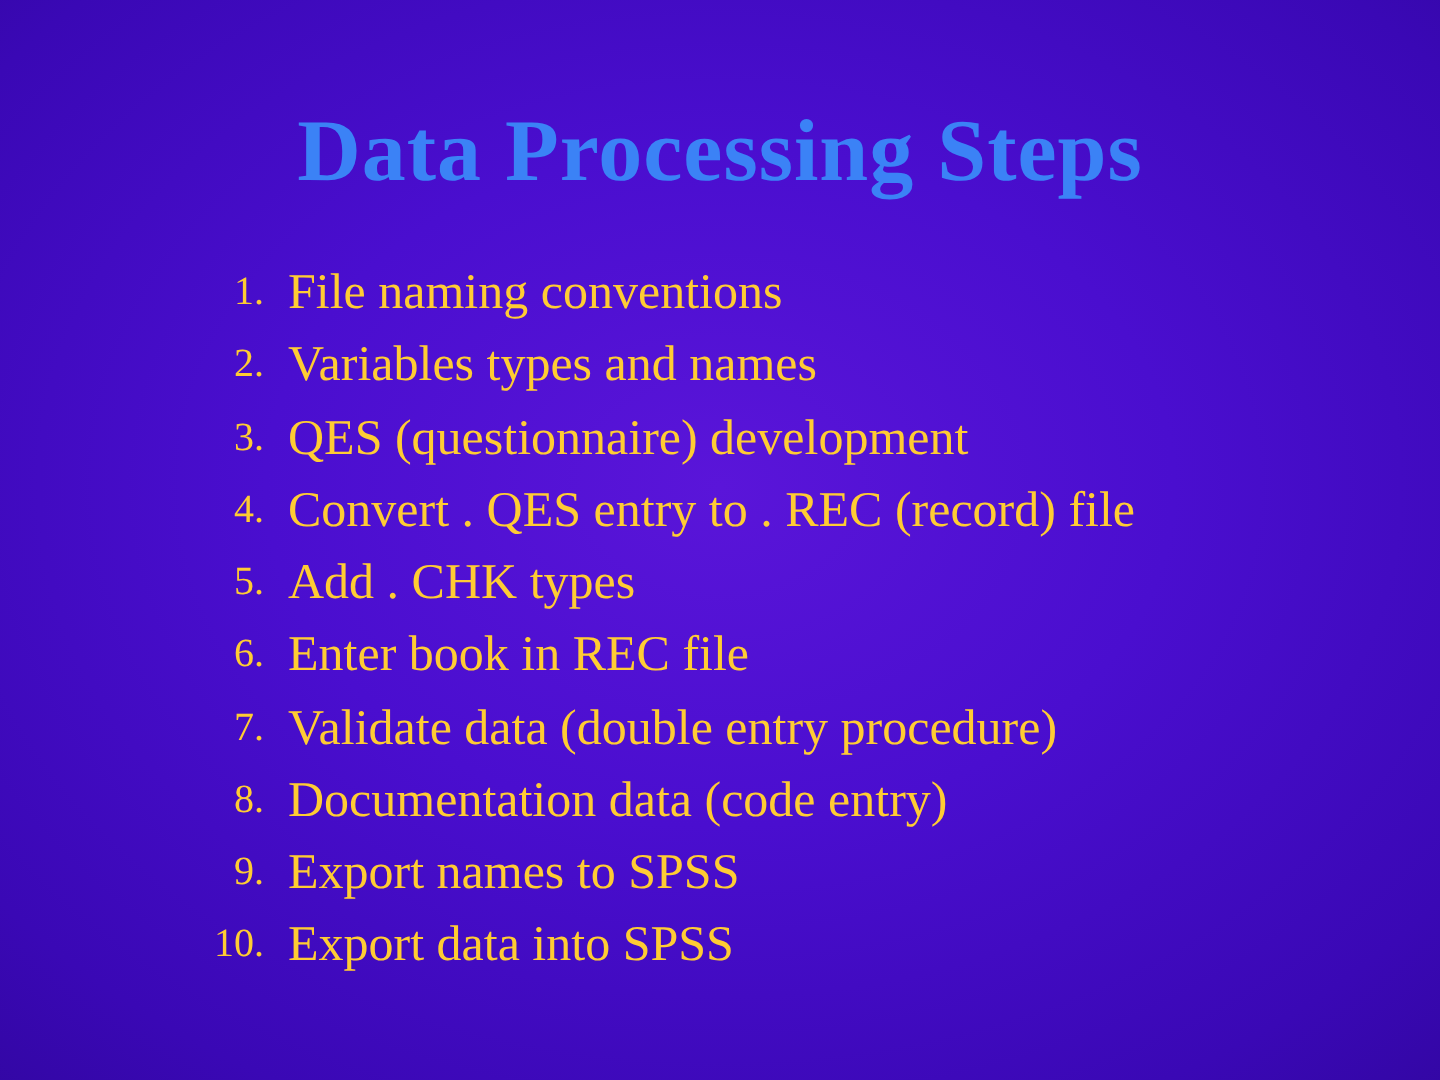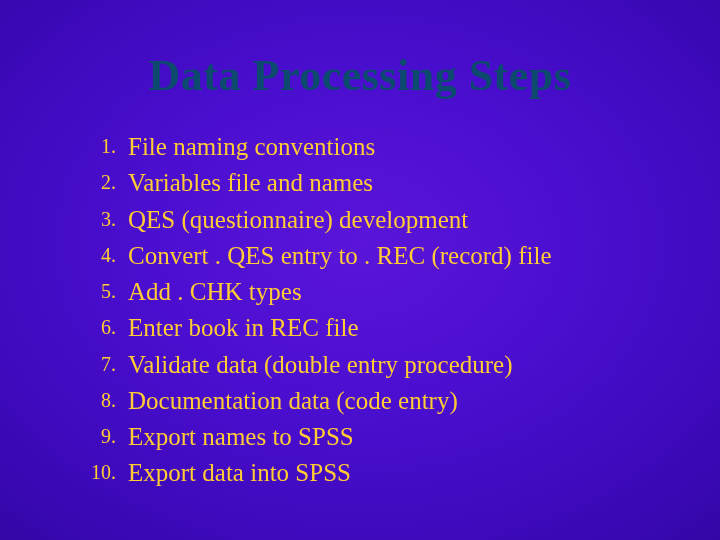--- a/index.html
+++ b/index.html
@@ -18,25 +18,25 @@
     height: 540px;
     box-sizing: border-box;
     padding: 50px 60px 40px 60px;
     color: #ffcc33;
   }
   h1.title {
     margin: 0 0 28px 0;
     text-align: center;
     font-size: 44px;
     font-weight: bold;
-    color: #0c4a6e;
+    color: #3b82f6;
     letter-spacing: 0.5px;
   }
   ol.steps {
-    margin: 0;
+    margin: 16px;
     padding: 0 0 0 60px;
     list-style: none;
     counter-reset: step;
   }
   ol.steps li {
     counter-increment: step;
     font-size: 25px;
     line-height: 1.45;
     color: #ffcc33;
     position: relative;
@@ -52,21 +52,21 @@
     top: 3px;
   }
 </style>
 </head>
 <body>
 
 <div class="slide">
   <h1 class="title">Data Processing Steps</h1>
   <ol class="steps">
     <li><span>File naming conventions</span></li>
-    <li><span>Variables file and names</span></li>
+    <li><span>Variables types and names</span></li>
     <li><span>QES (questionnaire) development</span></li>
     <li><span>Convert . QES entry to . REC (record) file</span></li>
     <li><span>Add . CHK types</span></li>
     <li><span>Enter book in REC file</span></li>
     <li><span>Validate data (double entry procedure)</span></li>
     <li><span>Documentation data (code entry)</span></li>
     <li><span>Export names to SPSS</span></li>
     <li><span>Export data into SPSS</span></li>
   </ol>
 </div>

